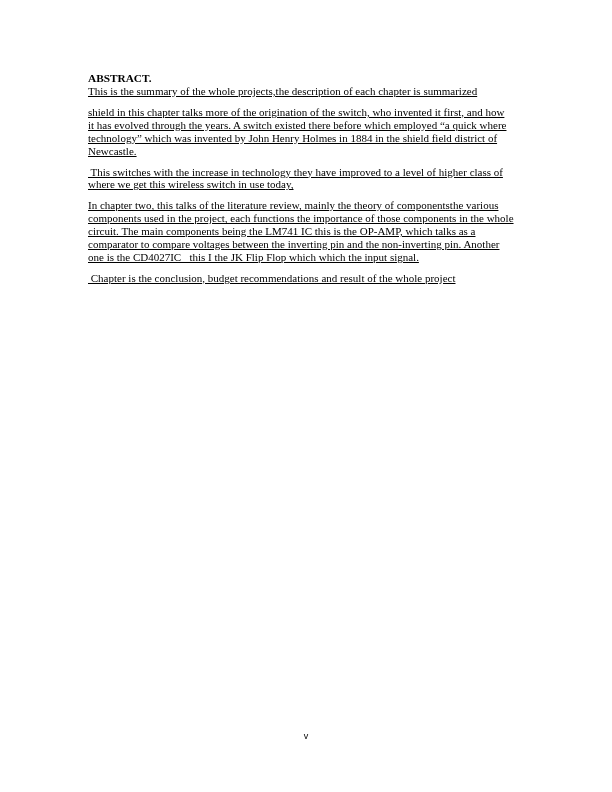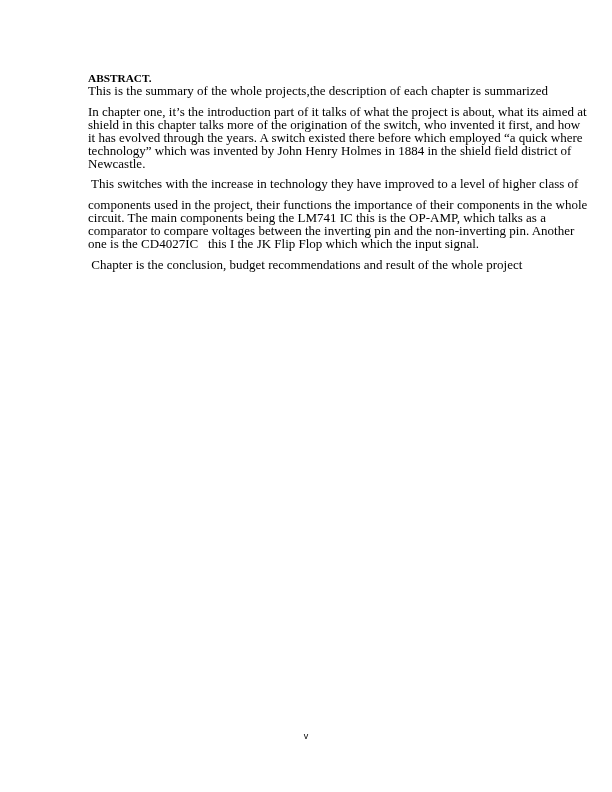--- a/index.html
+++ b/index.html
@@ -21,24 +21,25 @@
       top: 72px;
       width: 470px;
     }
     .heading {
       font-weight: bold;
       font-size: 11.3px;
       line-height: 13px;
       margin: 0;
     }
     .para {
-      font-size: 13px;
+      font-size: 11px;
       line-height: 12.9px;
       margin: 0 0 8px 0;
       white-space: normal;
+      text-decoration: underline;
     }
     .para.first {
       margin-top: 0;
     }
     .line {
       display: block;
       white-space: pre;
     }
     .page-number {
       position: absolute;
@@ -54,33 +55,34 @@
 <body>
 
 <div class="page">
   <p class="heading">ABSTRACT.</p>
 
   <p class="para first">
     <span class="line">This is the summary of the whole projects,the description of each chapter is summarized</span>
   </p>
 
   <p class="para">
-    <span class="line">In chapter one, it’s the introduction part of it talks of what the project is about, what its aimed at</span>
     <span class="line">shield in this chapter talks more of the origination of the switch, who invented it first, and how</span>
     <span class="line">it has evolved through the years. A switch existed there before which employed “a quick where</span>
     <span class="line">technology” which was invented by John Henry Holmes in 1884 in the shield field district of</span>
     <span class="line">Newcastle.</span>
   </p>
 
   <p class="para">
     <span class="line"> This switches with the increase in technology they have improved to a level of higher class of</span>
+    <span class="line">where we get this wireless switch in use today,</span>
   </p>
 
   <p class="para">
-    <span class="line">components used in the project, their functions the importance of their components in the whole</span>
+    <span class="line">In chapter two, this talks of the literature review, mainly the theory of componentsthe various</span>
+    <span class="line">components used in the project, each functions the importance of those components in the whole</span>
     <span class="line">circuit. The main components being the LM741 IC this is the OP-AMP, which talks as a</span>
     <span class="line">comparator to compare voltages between the inverting pin and the non-inverting pin. Another</span>
     <span class="line">one is the CD4027IC   this I the JK Flip Flop which which the input signal.</span>
   </p>
 
 
   <p class="para">
     <span class="line"> Chapter is the conclusion, budget recommendations and result of the whole project</span>
   </p>
 </div>

